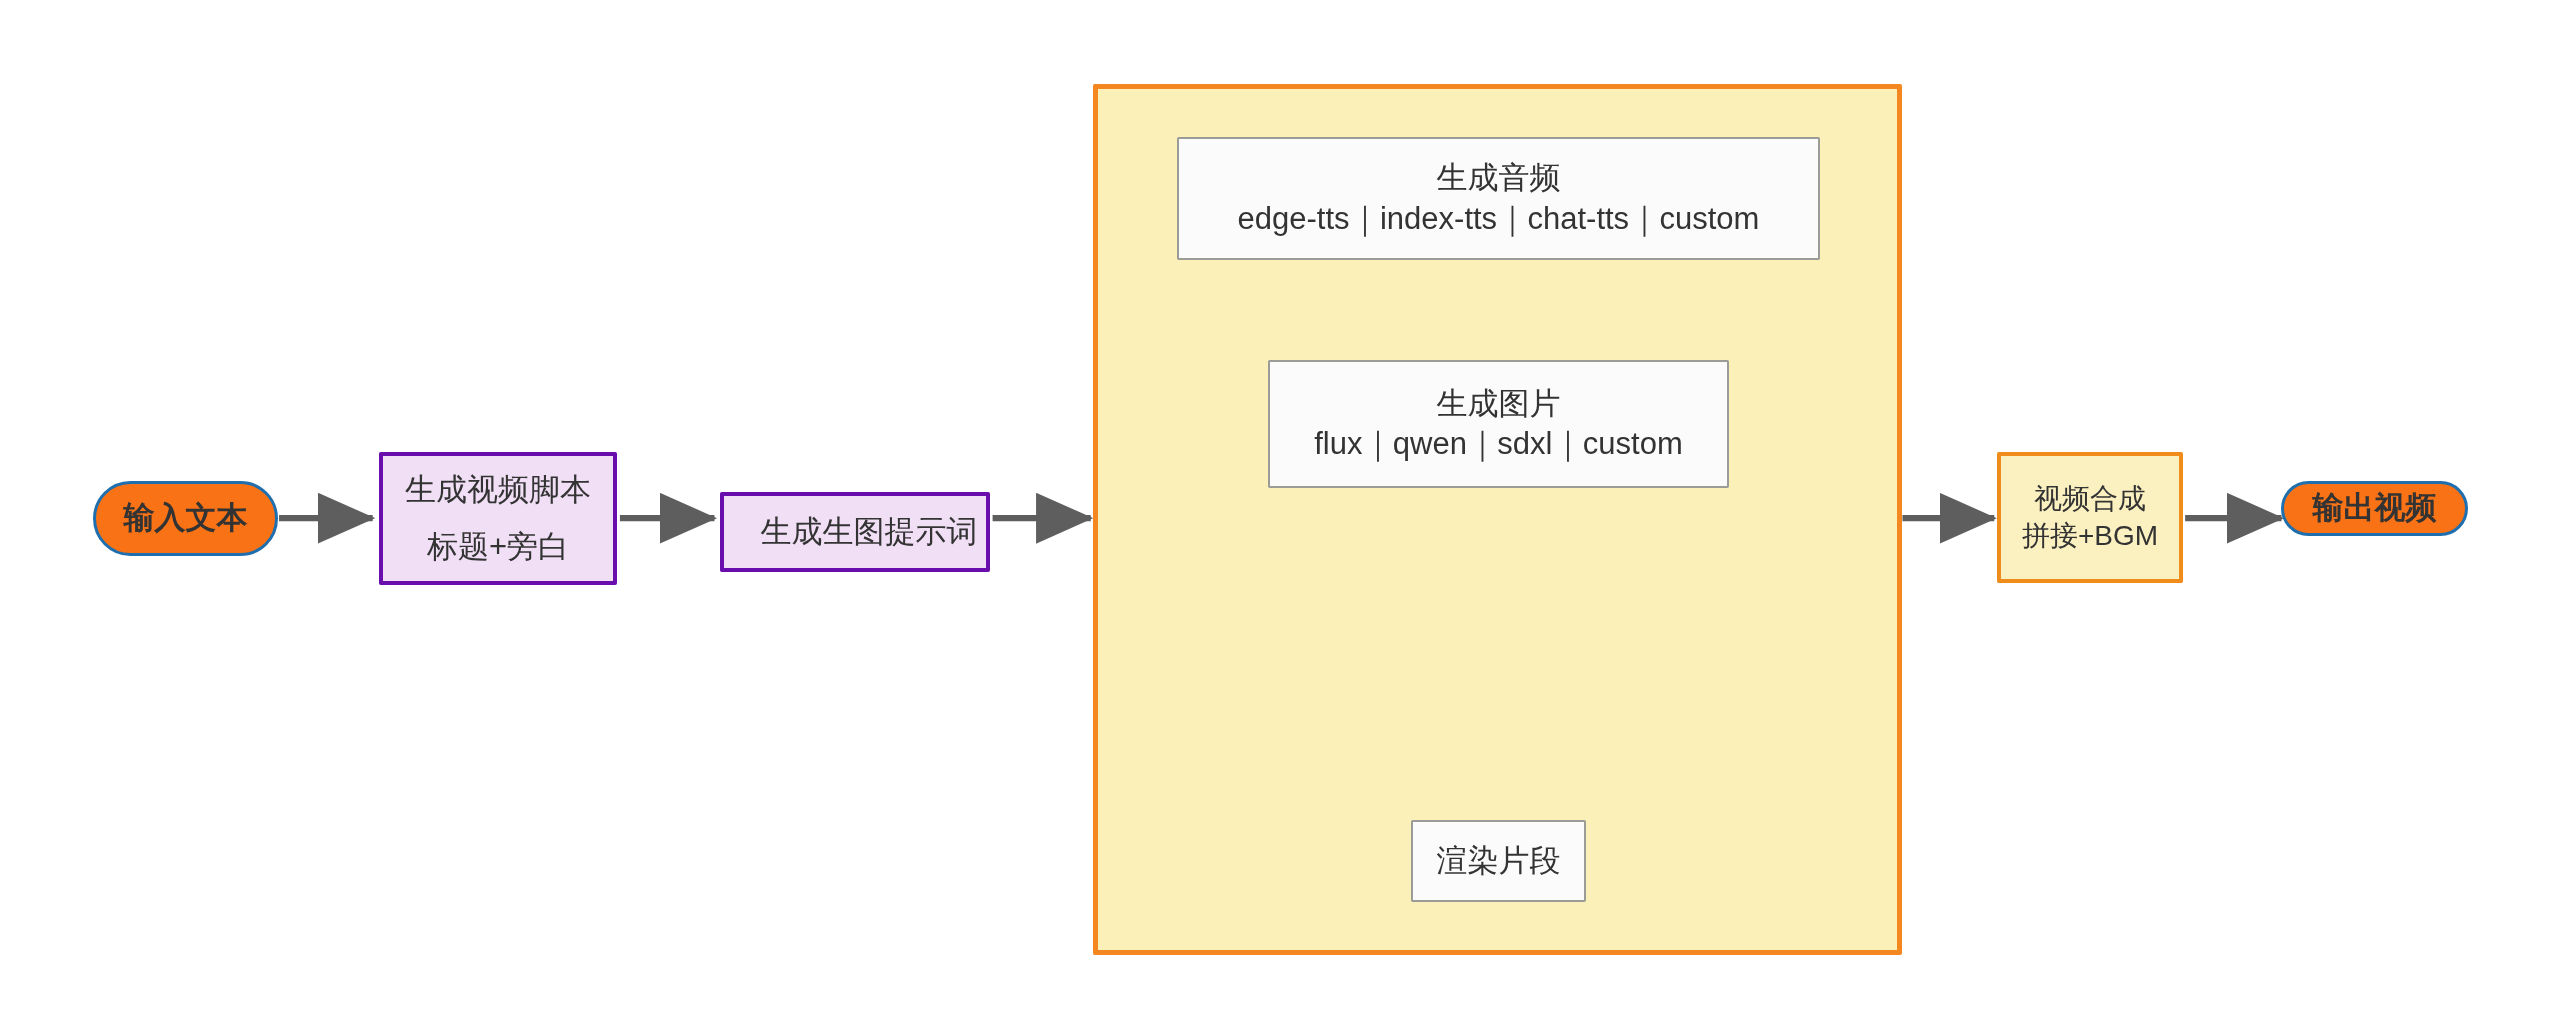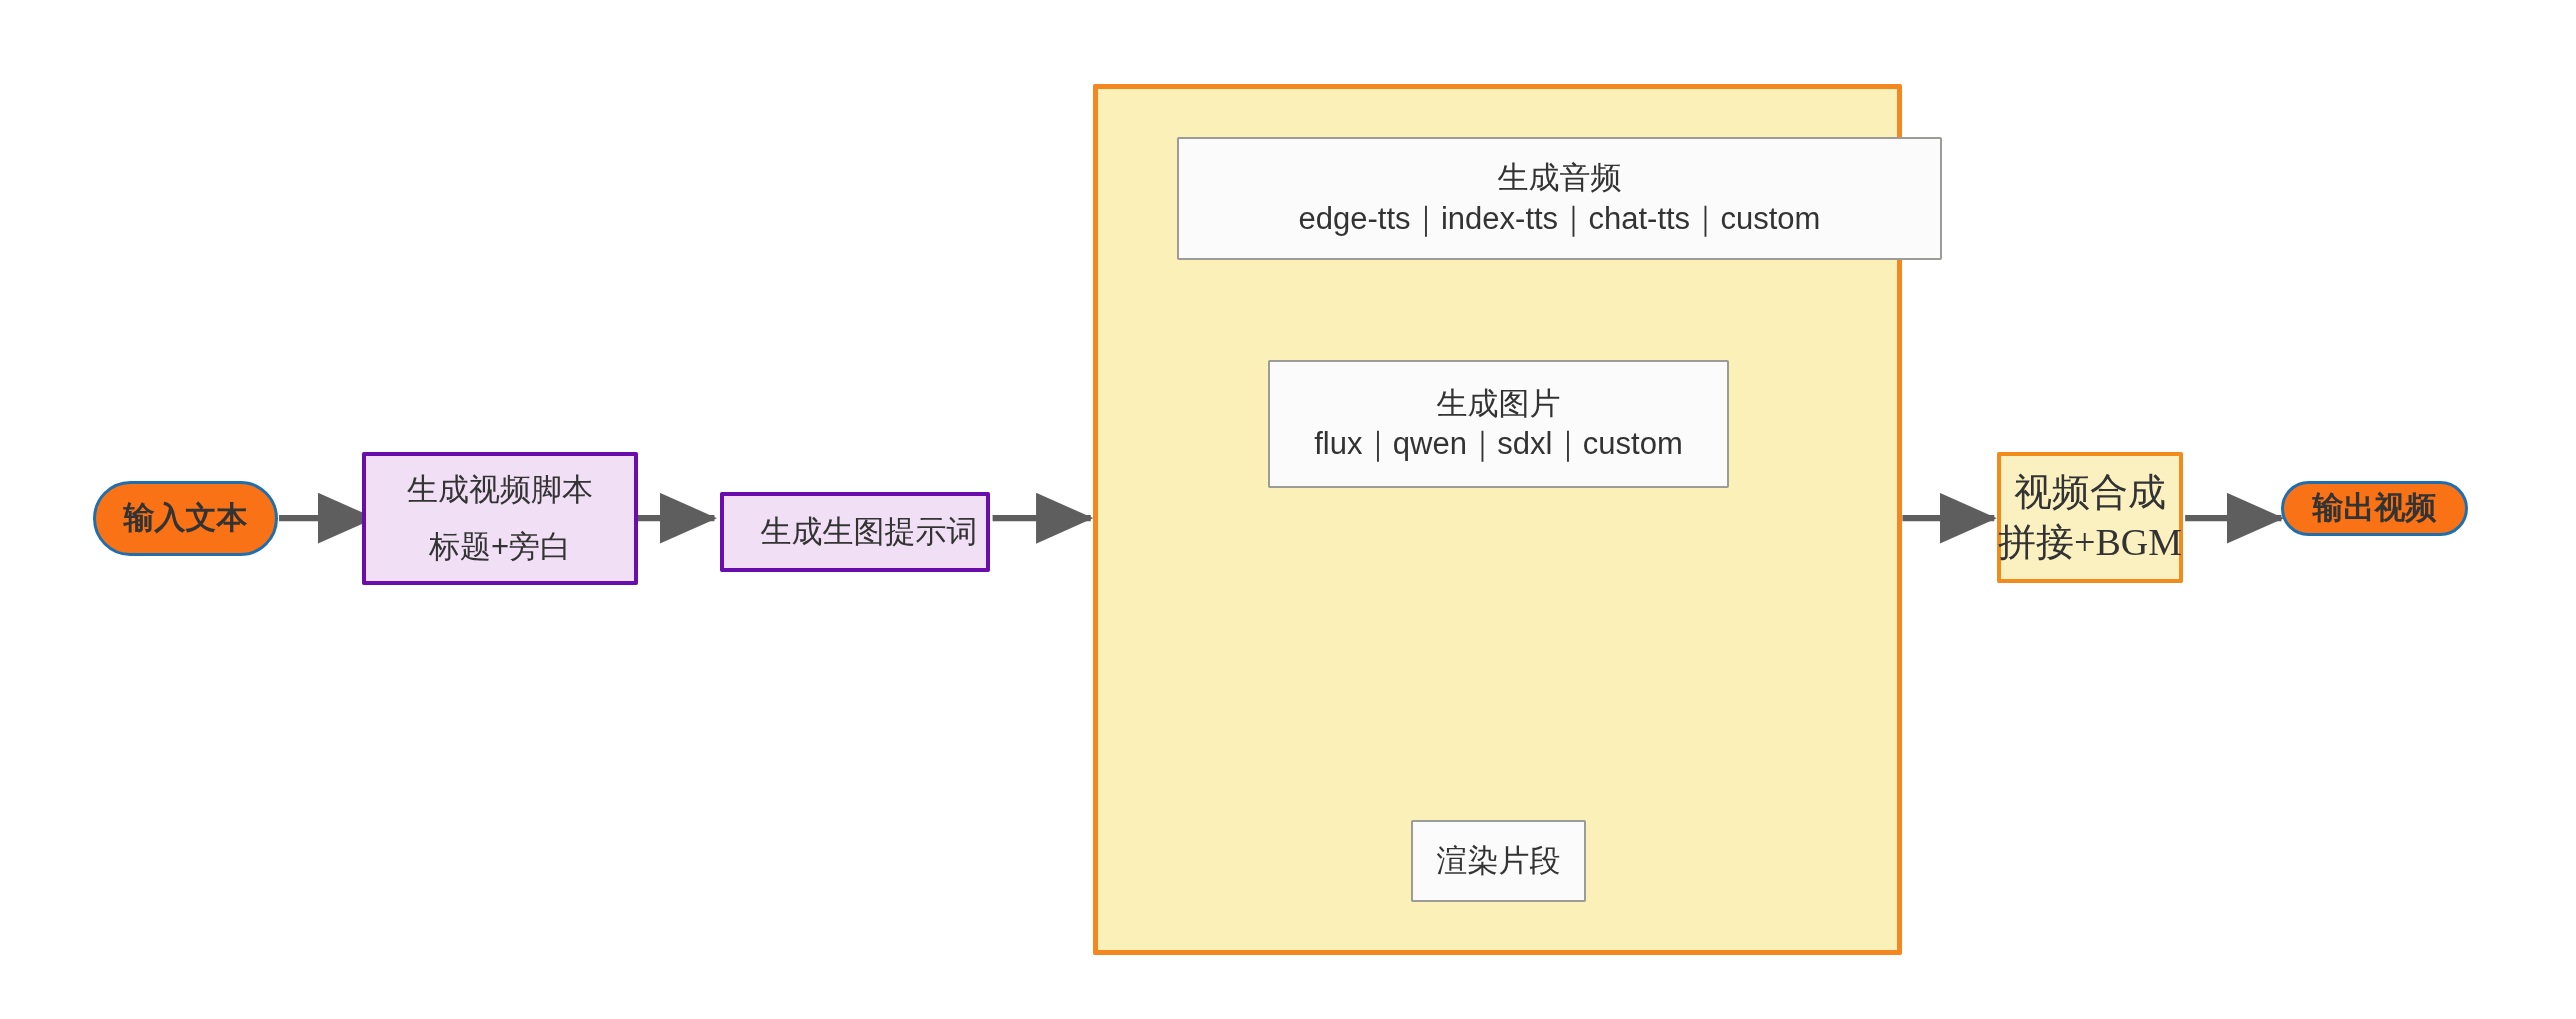--- a/index.html
+++ b/index.html
@@ -49,22 +49,21 @@
     border: 4.5px solid #6a0dad;
     border-radius: 1.8px;
     font-size: 31px;
   }
 
   
   .orange {
     background: #fbf0c0;
     border: 4.5px solid #f08c1b;
     border-radius: 1.8px;
-    font-size: 38px;
-    font-family: Liberation Serif, serif;
+    font-size: 28px;
   }
 
   
   .plain {
     background: #fbfbfb;
     border: 2.7px solid #9b9b98;
     border-radius: 1.8px;
     font-size: 31px;
   }
 
@@ -106,30 +105,30 @@
 
     <line x1="2404" y1="570" x2="2510" y2="570" stroke="#5e5e5e" stroke-width="7" marker-end="url(#arrowhead)"></line>
   </svg>
 
   <div class="subgraph" style="left:1093px; top:84px; width:809px; height:871px;"></div>
 
   <div class="node stadium" style="left:93px; top:481px; width:185px; height:75px;">
     <span>输入文本</span>
   </div>
 
-  <div class="node purple" style="left:362px; top:452px; width:276px; height:133px;gap:16px;">
+  <div class="node purple" style="left:379px; top:452px; width:238px; height:133px;gap:16px;">
     <span>生成视频脚本</span>
     <span class="line2">标题+旁白</span>
   </div>
 
   <div class="node purple" style="left:720px; top:492px; width:270px; height:80px;padding-left:28px;">
     <span>生成生图提示词</span>
   </div>
 
-  <div class="node plain" style="left:1177px; top:137px; width:765px; height:123px;">
+  <div class="node plain" style="left:1177px; top:137px; width:643px; height:123px;">
     <span>生成音频</span>
     <span class="line2">edge-tts｜index-tts｜chat-tts｜custom</span>
   </div>
 
   <div class="node plain" style="left:1268px; top:360px; width:461px; height:128px;">
     <span>生成图片</span>
     <span class="line2">flux｜qwen｜sdxl｜custom</span>
   </div>
 
 

